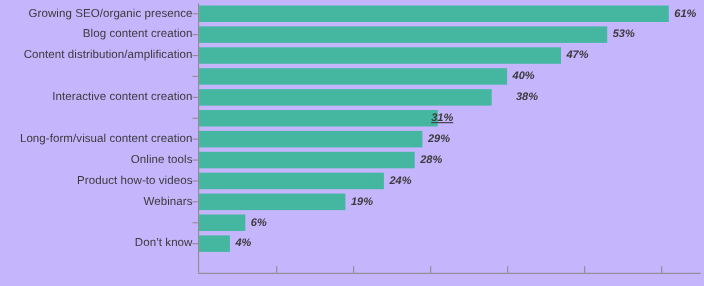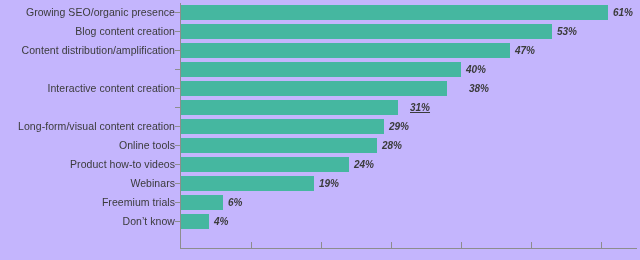--- a/index.html
+++ b/index.html
@@ -147,21 +147,21 @@
         </div>
         <div class="row">
           <div class="row-label">Interactive content creation</div>
           <div class="row-tick"></div>
           <div class="bar" style="width: 266px; background: rgb(69, 183, 160);"></div>
           <div class="bar-value" style="left: 452px; margin-left: 17px;">38%</div>
         </div>
         <div class="row">
           <div class="row-tick"></div>
           <div class="bar" style="width: 217px; background: rgb(69, 183, 160);"></div>
-          <div class="bar-value" style="left: 410px; text-decoration: underline;">31%</div>
+          <div class="bar-value" style="left: 392px; text-decoration: underline;">31%</div>
         </div>
         <div class="row">
           <div class="row-label">Long-form/visual content creation</div>
           <div class="row-tick"></div>
           <div class="bar" style="width: 203px; background: rgb(69, 183, 160);"></div>
           <div class="bar-value" style="left: 389px;">29%</div>
         </div>
         <div class="row">
           <div class="row-label">Online tools</div>
           <div class="row-tick"></div>
@@ -174,21 +174,20 @@
           <div class="bar" style="width: 168px; background: rgb(69, 183, 160);"></div>
           <div class="bar-value" style="left: 354px;">24%</div>
         </div>
         <div class="row">
           <div class="row-label">Webinars</div>
           <div class="row-tick"></div>
           <div class="bar" style="width: 133px; background: rgb(69, 183, 160);"></div>
           <div class="bar-value" style="left: 319px;">19%</div>
         </div>
         <div class="row">
-          <div class="row-label">Freemium trials</div>
           <div class="row-tick"></div>
           <div class="bar" style="width: 42px; background: rgb(69, 183, 160);"></div>
           <div class="bar-value" style="left: 228px;">6%</div>
         </div>
         <div class="row">
           <div class="row-label">Don’t know</div>
           <div class="row-tick"></div>
           <div class="bar" style="width: 28px; background: rgb(69, 183, 160);"></div>
           <div class="bar-value" style="left: 214px;">4%</div>
         </div>

